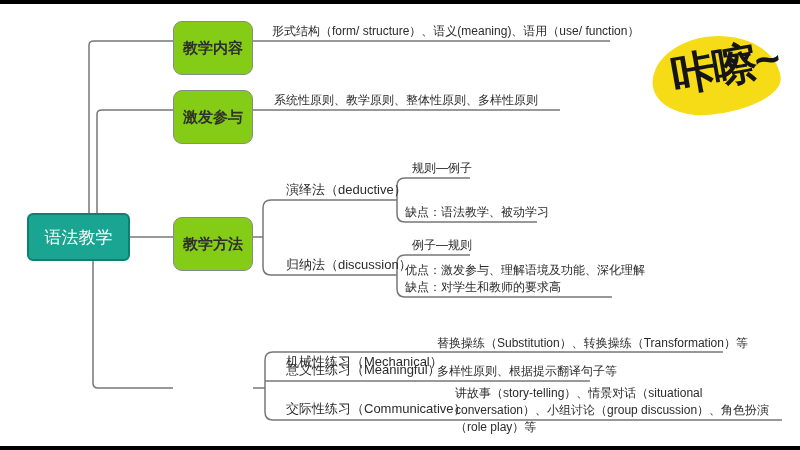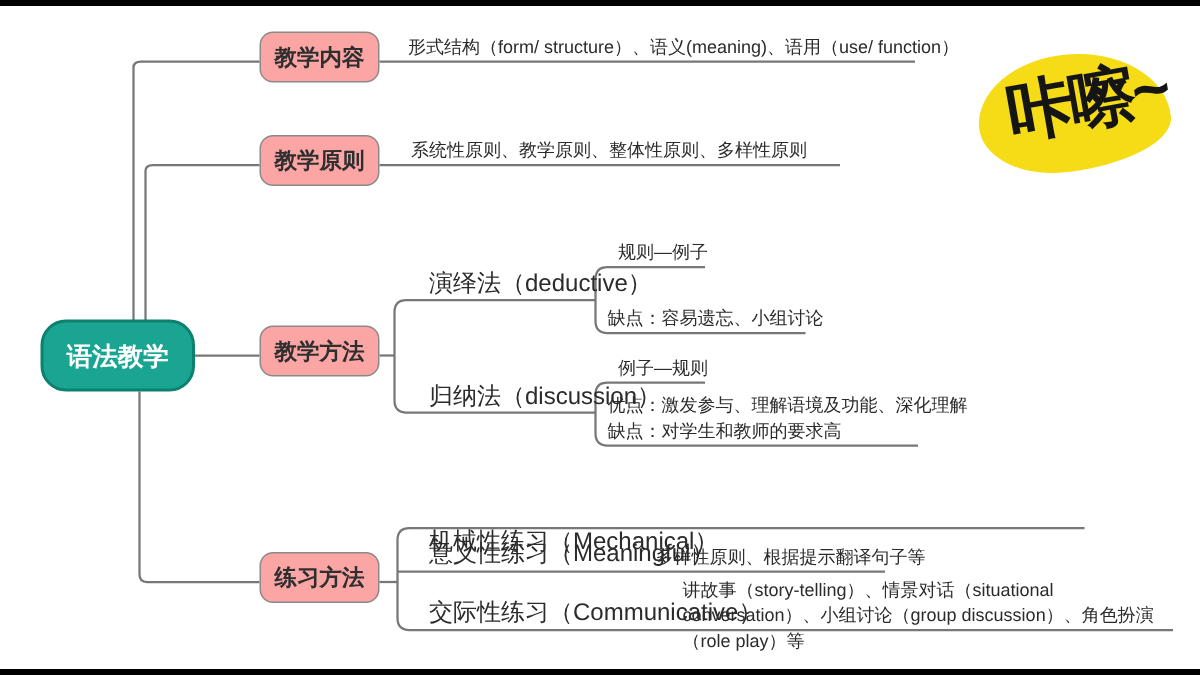--- a/index.html
+++ b/index.html
@@ -6,35 +6,35 @@
   #canvas{
     position:relative;width:800px;height:450px;background:#ffffff;
     overflow:hidden;font-family:"Liberation Sans","DejaVu Sans",sans-serif;
   }
   .letterbox{position:absolute;left:0;width:800px;height:4px;background:#000;}
   #bar-top{top:0;}
   #bar-bottom{bottom:0;}
   svg.lines{position:absolute;left:0;top:0;}
   .root-node{
     position:absolute;left:27px;top:213px;width:103px;height:48px;
-    background:#19A591;border:2px solid #0d8070;border-radius:17px;
+    background:#19A591;border:2px solid #0d8070;border-radius:6px;
     display:flex;align-items:center;justify-content:center;
-    color:#ffffff;font-size:17px;font-weight:700;box-sizing:border-box;
+    color:#ffffff;font-size:17px;font-weight:400;box-sizing:border-box;
   }
   .node-box{
-    position:absolute;left:173px;width:80px;height:34px;
-    background:#fca5a5;border:1.5px solid #8a8a8a;border-radius:9px;
+    position:absolute;left:173px;width:80px;height:54px;
+    background:#84cc16;border:1.5px solid #8a8a8a;border-radius:9px;
     display:flex;align-items:center;justify-content:center;
     color:#2f2f2f;font-size:15px;font-weight:700;box-sizing:border-box;
   }
   .txt{
     position:absolute;color:#2b2b2b;font-weight:400;font-size:12px;
     white-space:nowrap;line-height:16px;
   }
-  .lbl{font-size:16px;}
+  .lbl{font-size:13px;}
   .wrapblock{white-space:normal;width:335px;line-height:17px;}
   .blob{
     position:absolute;left:652px;top:36px;width:128px;height:78px;
     background:#F6DC16;border-radius:48% 52% 58% 42% / 55% 62% 38% 45%;
     transform:rotate(-6deg);
   }
   .blob-text{
     position:absolute;left:640px;top:38px;width:170px;text-align:center;
     font-size:44px;font-weight:700;color:#151515;transform:rotate(-10deg);
     white-space:nowrap;letter-spacing:-2px;
@@ -67,38 +67,38 @@
 
       <path d="M253 388 H265"></path>
       <path d="M723 352 H273 Q265 352 265 360 V412 Q265 420 273 420 H782"></path>
       <path d="M265 381 H590"></path>
     </g>
   </svg>
 
   <div class="root-node">语法教学</div>
 
   <div class="node-box" style="top:21px">教学内容</div>
-  <div class="node-box" style="top:90px">教学原则</div>
+  <div class="node-box" style="top:90px">激发参与</div>
   <div class="node-box" style="top:217px">教学方法</div>
-  <div class="node-box" style="top:368px">练习方法</div>
 
   <div class="txt" style="left:272px;top:23px">形式结构（form/ structure）、语义(meaning)、语用（use/ function）</div>
 
   <div class="txt" style="left:274px;top:92px">系统性原则、教学原则、整体性原则、多样性原则</div>
 
   <div class="txt lbl" style="left:286px;top:182px">演绎法（deductive）</div>
   <div class="txt" style="left:412px;top:160px">规则—例子</div>
-  <div class="txt" style="left:405px;top:204px">缺点：容易遗忘、小组讨论</div>
+  <div class="txt" style="left:405px;top:204px">缺点：语法教学、被动学习</div>
 
   <div class="txt lbl" style="left:286px;top:257px">归纳法（discussion）</div>
   <div class="txt" style="left:412px;top:237px">例子—规则</div>
   <div class="txt" style="left:405px;top:262px">优点：激发参与、理解语境及功能、深化理解</div>
   <div class="txt" style="left:405px;top:279px">缺点：对学生和教师的要求高</div>
 
   <div class="txt lbl" style="left:286px;top:354px">机械性练习（Mechanical）</div>
+  <div class="txt" style="left:437px;top:335px">替换操练（Substitution）、转换操练（Transformation）等</div>
 
   <div class="txt lbl" style="left:286px;top:362px">意义性练习（Meaningful）</div>
   <div class="txt" style="left:437px;top:363px">多样性原则、根据提示翻译句子等</div>
 
   <div class="txt lbl" style="left:286px;top:401px">交际性练习（Communicative）</div>
   <div class="txt wrapblock" style="left:455px;top:385px">讲故事（story-telling）、情景对话（situational conversation）、小组讨论（group discussion）、角色扮演（role play）等</div>
 
   <div class="blob"></div>
   <div class="blob-text">咔嚓~</div>
 

